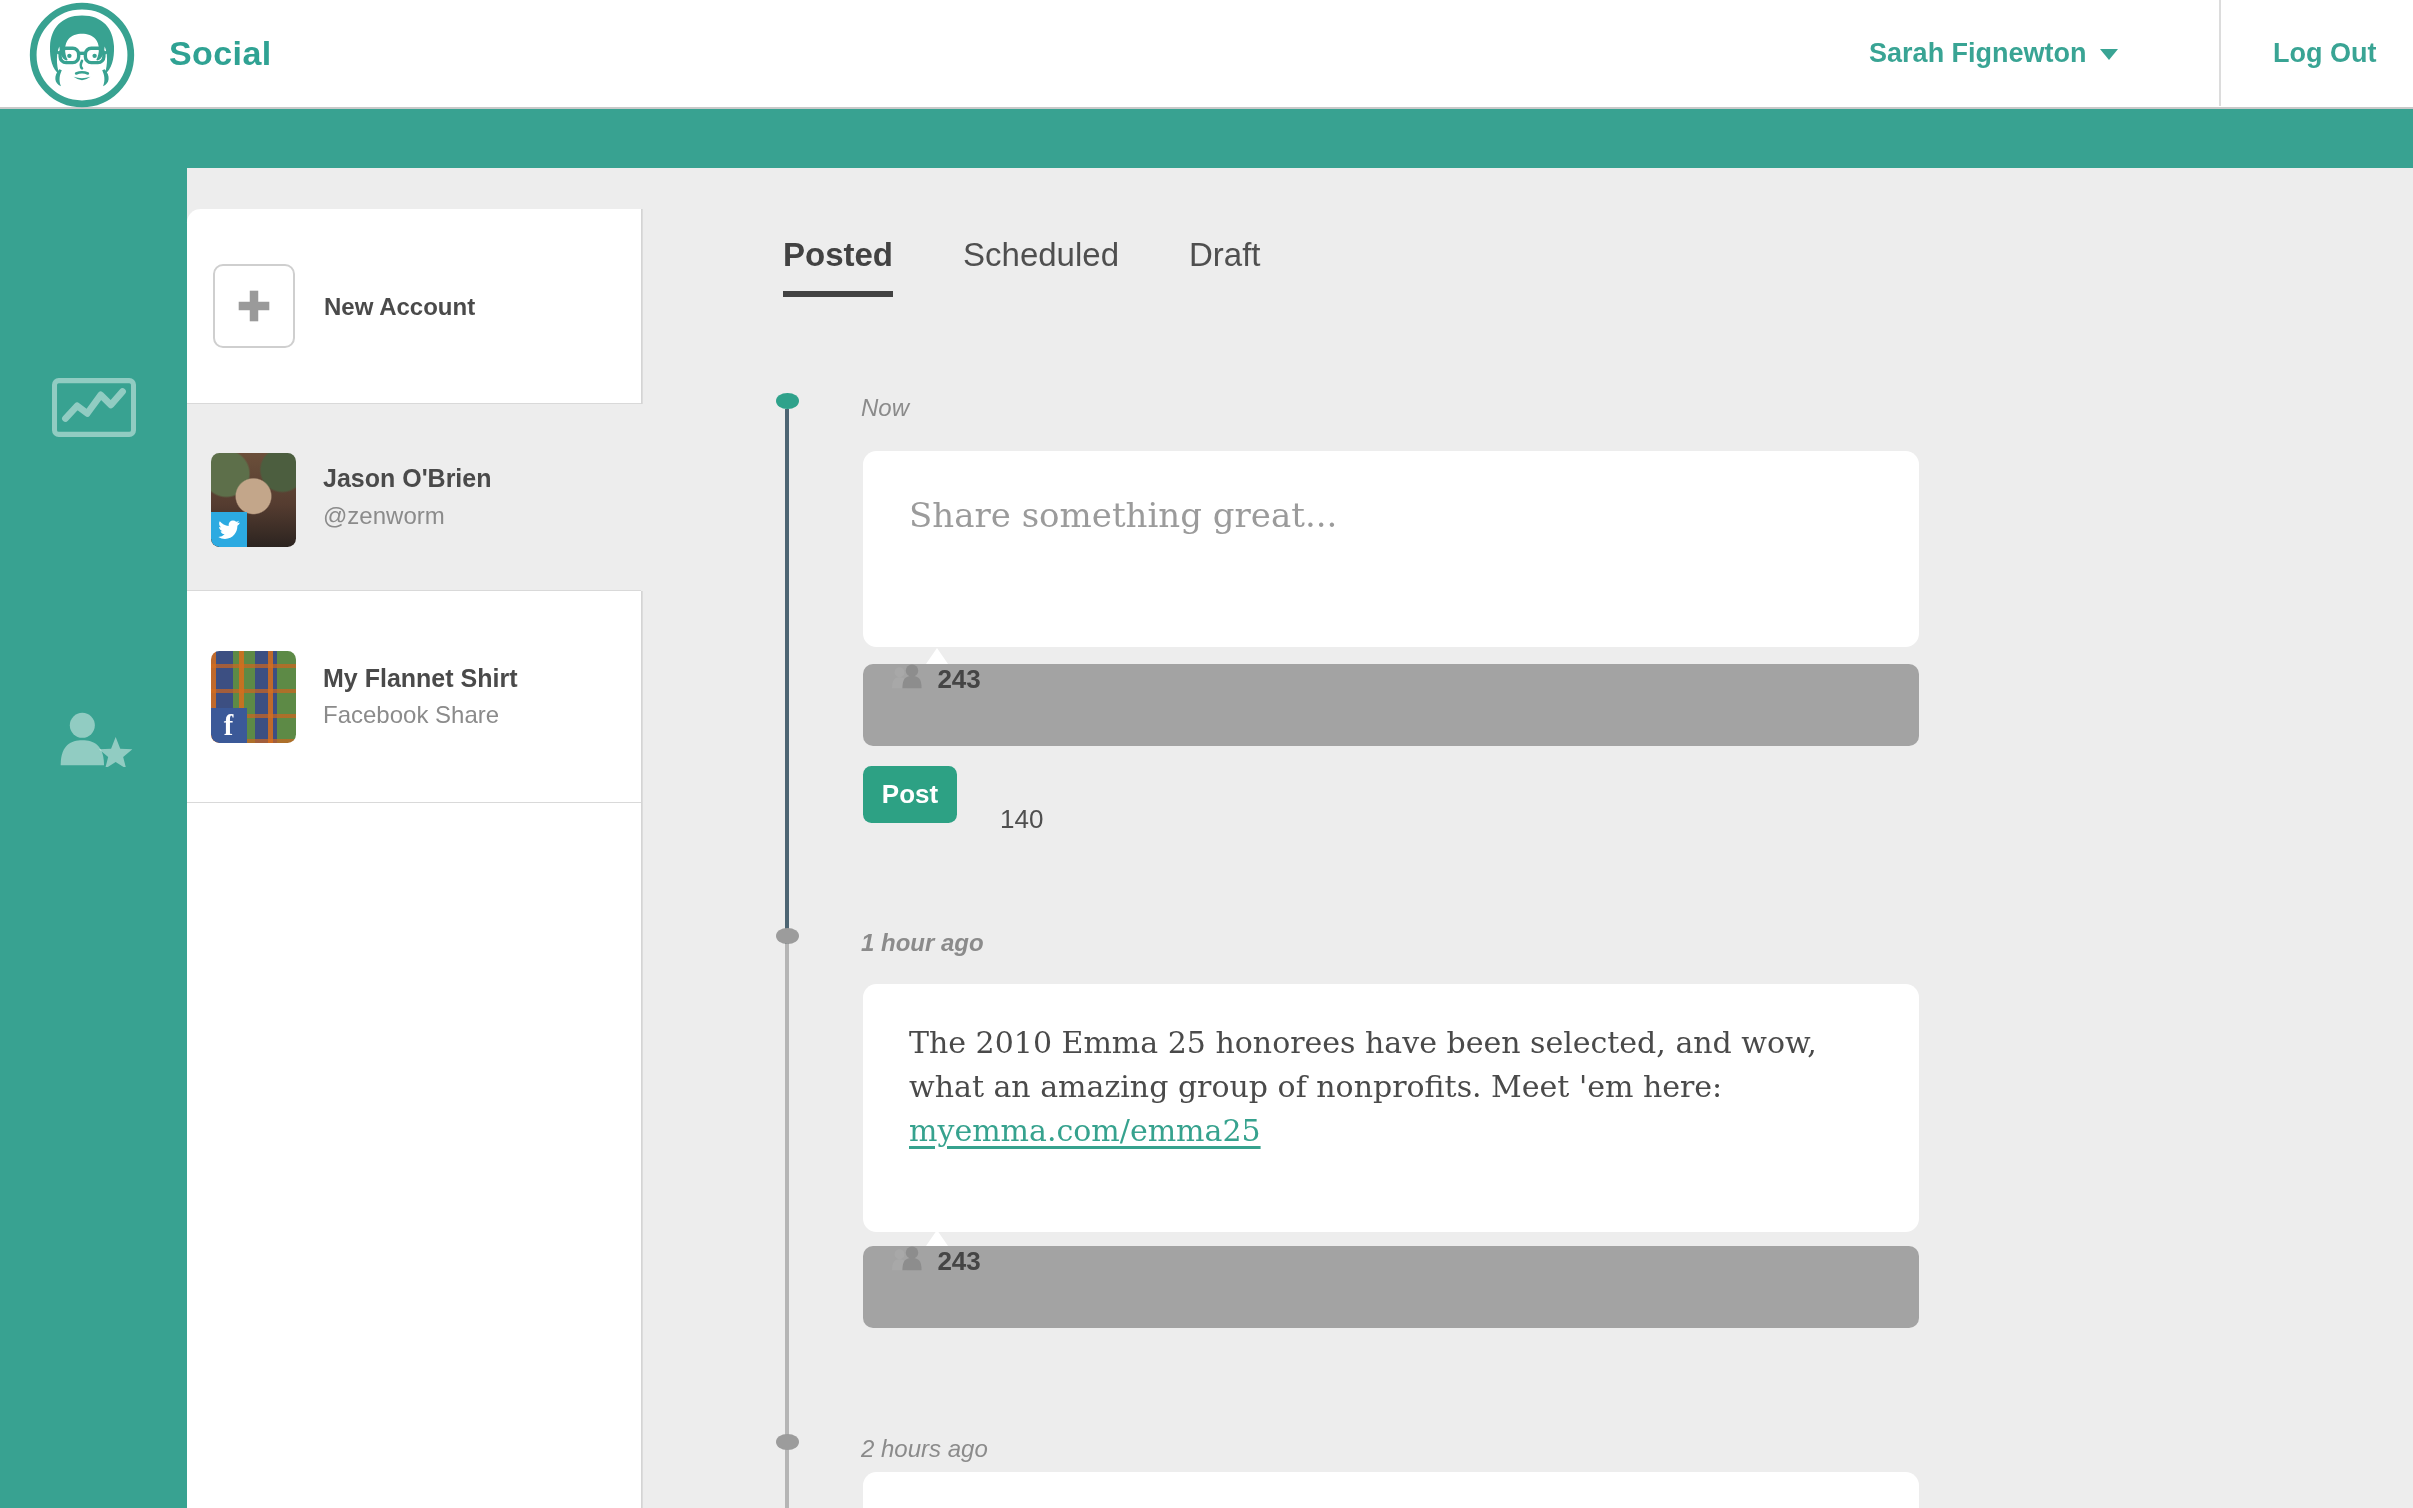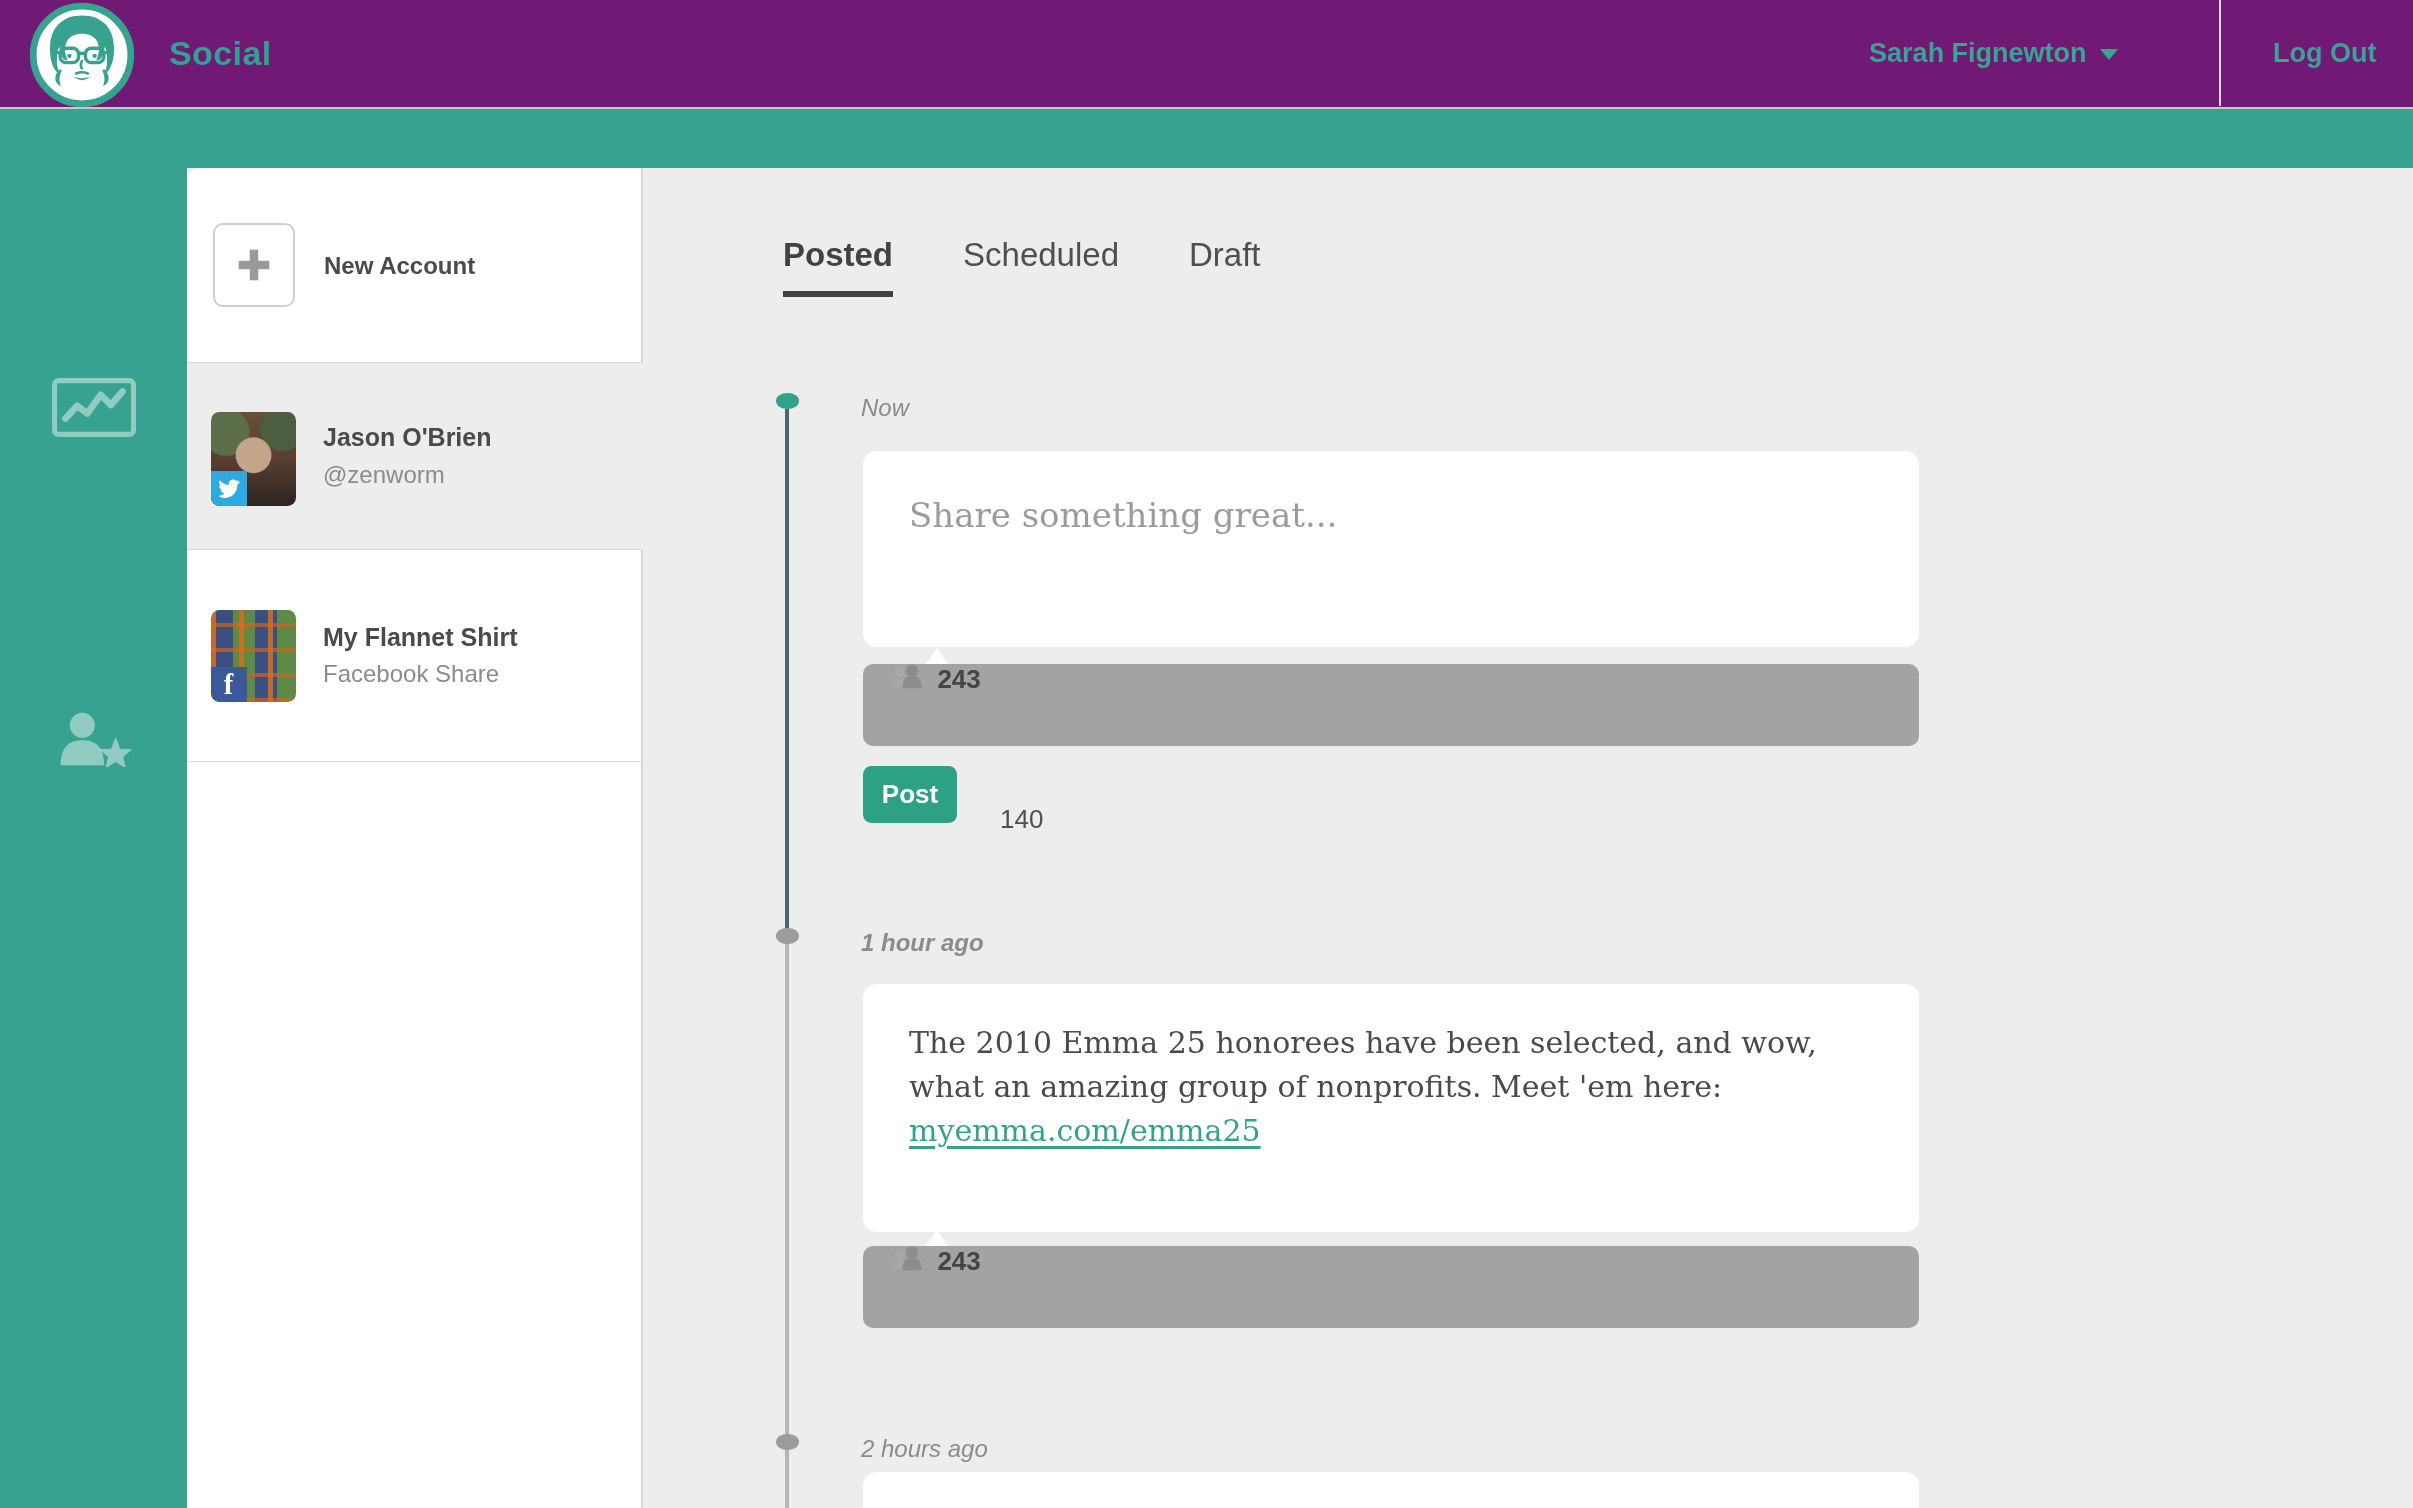--- a/index.html
+++ b/index.html
@@ -1,21 +1,21 @@
 <!DOCTYPE html>
 <html style="font-size:13.4px"><head>
 <meta charset="utf-8">
 <style>
   * { margin:0; padding:0; box-sizing:border-box; }
   html,body { width:2413px; height:1508px; }
   body { font-family:"Liberation Sans", sans-serif; background:#ededed; }
   #app { position:relative; width:2413px; height:1508px; overflow:hidden; background:#ededed; }
 
   
-  .header { position:absolute; left:0; top:0; width:2413px; height:109px; background:#701a75;
+  .header { position:absolute; left:0; top:0; width:2413px; height:109px; background:#ffffff;
             border-bottom:2.5px solid #c9c9c9; z-index:30; }
   .logo { position:absolute; left:28.5px; top:1.7px; width:106px; height:106px; }
   .app-title { position:absolute; left:169px; top:0; height:106px; display:flex; align-items:center;
                font-size:34px; font-weight:700; color:#2fa293; letter-spacing:0.4px; }
   .user-menu { position:absolute; right:295px; top:0; height:106px; display:flex; align-items:center; gap:13.4px; cursor:pointer; }
   .user-menu .name { font-size:27px; font-weight:700; color:#39a494; }
   .caret-down { width:0; height:0; border-left:9.2px solid transparent; border-right:9.2px solid transparent;
                 border-top:11.7px solid #39a494; margin-top:3.4px; }
   .header-vdivider { position:absolute; left:2219px; top:0; width:1.7px; height:106px; background:#dcdcdc; }
   .logout { position:absolute; left:2273px; top:0; height:106px; display:flex; align-items:center;
@@ -25,21 +25,21 @@
   .teal-band { position:absolute; left:0; top:109px; width:2413px; height:59px; background:#38a291; }
   .sidebar { position:absolute; left:0; top:168px; width:187px; height:1340px; background:#38a291; z-index:10; }
   .side-item { position:absolute; left:0; width:187px; display:flex; flex-direction:column; align-items:center; cursor:pointer; }
   .side-item .label { margin-top:6.7px; font-size:23.5px; font-weight:700; color:#ffffff; }
 
   
   .panel { position:absolute; left:187px; top:168px; width:454px; height:1340px; z-index:12; }
   .acct-row { position:relative; width:454px; background:#ffffff; border-bottom:1.7px solid #d9d9d9;
               box-shadow:1.7px 0 0 #d4d4d4; cursor:pointer; }
   .acct-row.selected { background:#ededed; box-shadow:none; }
-  .row-new { height:195px; border-top-left-radius:13.4px; }
+  .row-new { height:195px; border-top-left-radius:13.4px;margin-top:41px; }
   .row-jason { height:187px; }
   .row-flannel { height:212px; }
   .row-filler { height:747px; background:#ffffff; box-shadow:1.7px 0 0 #d4d4d4; width:454px; }
   .new-btn { position:absolute; left:26px; top:55px; width:82px; height:84px; background:#fff;
              border:2.5px solid #cfcfcf; border-radius:10px; display:flex; align-items:center; justify-content:center; }
   .new-label { position:absolute; left:137px; top:0; height:195px; display:flex; align-items:center;
                font-size:24px; font-weight:700; color:#4a4a4a; }
   .avatar { position:absolute; left:23.5px; width:85px; border-radius:8.4px; overflow:hidden; }
   .avatar-jason { top:49px; height:94px;
      background:

